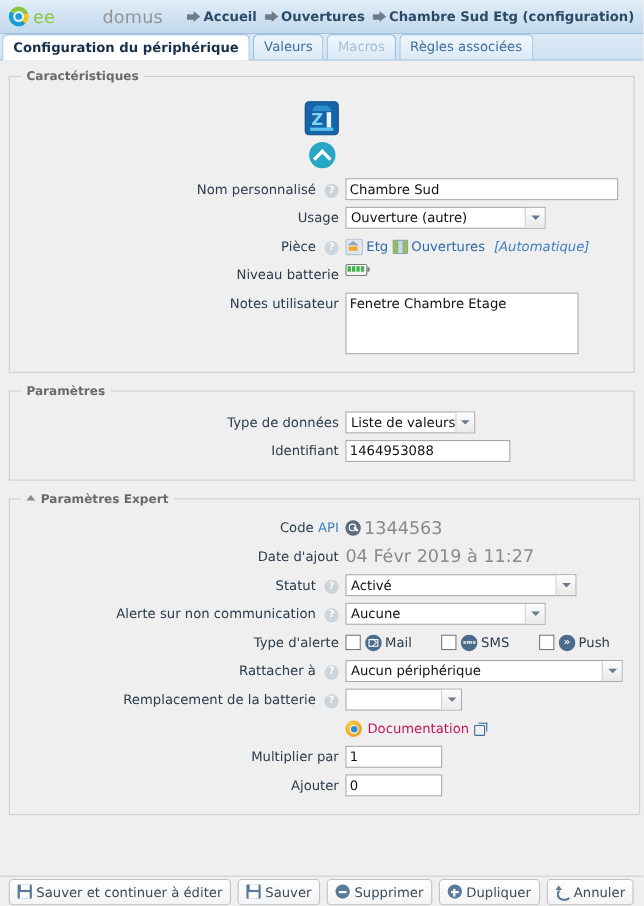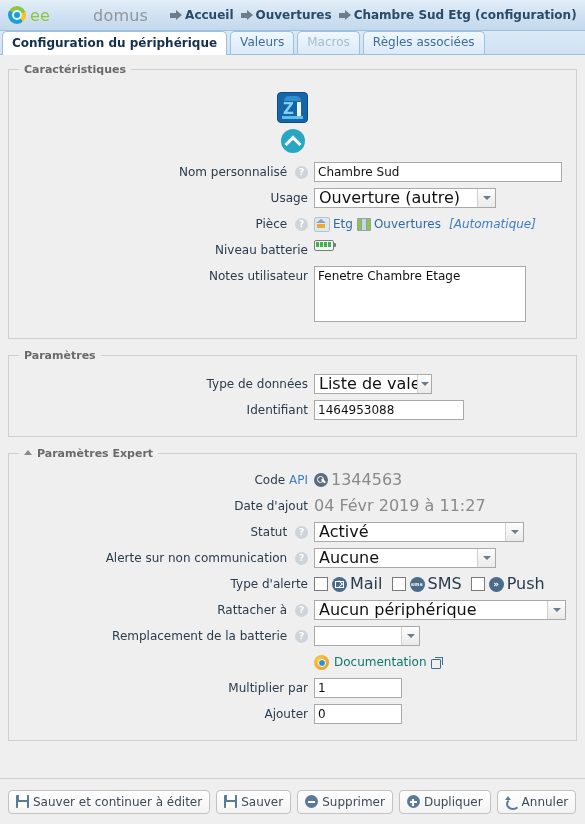--- a/index.html
+++ b/index.html
@@ -134,21 +134,21 @@
     font-size: 12px; color:#111;
     border: 1px solid #a9a9a9; background:#fff;
     padding: 2px 3px; resize:none; box-sizing:border-box;
   }
   .selwrap {
     display:inline-flex; align-items:center;
     border:1px solid #a9a9a9; background:#fff;
     height: 20px; box-sizing:border-box;
   }
   .selwrap .seltext {
-    flex:1 1 auto; padding: 0 4px; font-size:16px; color:#111; line-height:18px;
+    flex:1 1 auto; padding: 0 4px; font-size:12px; color:#111; line-height:18px;
     white-space:nowrap; overflow:hidden;
   }
   .selwrap .arrow {
     width: 17px; height: 18px;
     border-left: 1px solid #cfcfcf;
     background: linear-gradient(to bottom,#fdfdfd,#eaeaea);
     display:flex; align-items:center; justify-content:center;
   }
   .selwrap .arrow::after {
     content:''; width:0;height:0;
@@ -265,48 +265,48 @@
   .ic-sms {
     display:inline-block;width:15px;height:15px;border-radius:50%;background:#4a6b8a;
     position:relative;vertical-align:-3px;margin-right:3px;color:#fff;font-size:5px;
     text-align:center;line-height:15px;font-weight:bold;letter-spacing:.2px;
   }
   .ic-push {
     display:inline-block;width:15px;height:15px;border-radius:50%;background:#4a6b8a;
     position:relative;vertical-align:-3px;margin-right:3px;color:#fff;font-size:9px;
     text-align:center;line-height:15px;font-weight:bold;
   }
-  .alert-word { font-size:16px; color:#2a3b4c; margin-right:9px; }
+  .alert-word { font-size:12px; color:#2a3b4c; margin-right:27px; }
 
   
   .doc-ic {
     display:inline-block;width:15px;height:15px;border-radius:50%;
     background: radial-gradient(circle at 35% 35%, #f7d14a 0%, #f0a82e 60%, #e09018 100%);
     position:relative;vertical-align:-3px;margin-right:5px;
   }
   .doc-ic::after{
     content:'';position:absolute;left:4px;top:4px;width:8px;height:8px;border-radius:50%;
     background:#2e8fd0;border:1px solid #fff;box-sizing:border-box;
   }
-  .doc-link { color:#0f766e; font-size:12px; }
+  .doc-link { color:#be185d; font-size:12px; }
   .ext-ic {
     display:inline-block;width:12px;height:11px;position:relative;margin-left:4px;vertical-align:-1px;
   }
   .ext-ic::before{
     content:'';position:absolute;left:0;top:2px;width:8px;height:8px;
     border:1.5px solid #3f6d9a;border-radius:1px;
   }
   .ext-ic::after{
     content:'';position:absolute;right:0;top:0;width:7px;height:7px;
     border-top:1.5px solid #3f6d9a;border-right:1.5px solid #3f6d9a;
   }
 
   
   .footer {
-    position:absolute; left:0; bottom:0; width:585px; height:46px;
+    position:absolute; left:0; bottom:0; width:585px; height:28px;
     border-top:1px solid #cfcfcf; background:#efefef;
     display:flex; align-items:center; padding-left:8px; gap:6px; box-sizing:border-box;
   }
   .btn {
     display:inline-flex; align-items:center; gap:4px;
     height: 22px; padding: 0 7px;
     border: 1px solid #c2c2c2; border-radius: 4px;
     background: linear-gradient(to bottom, #ffffff 0%, #f3f3f3 100%);
     font-size: 12px; color:#3c4b5a; white-space:nowrap;
   }

